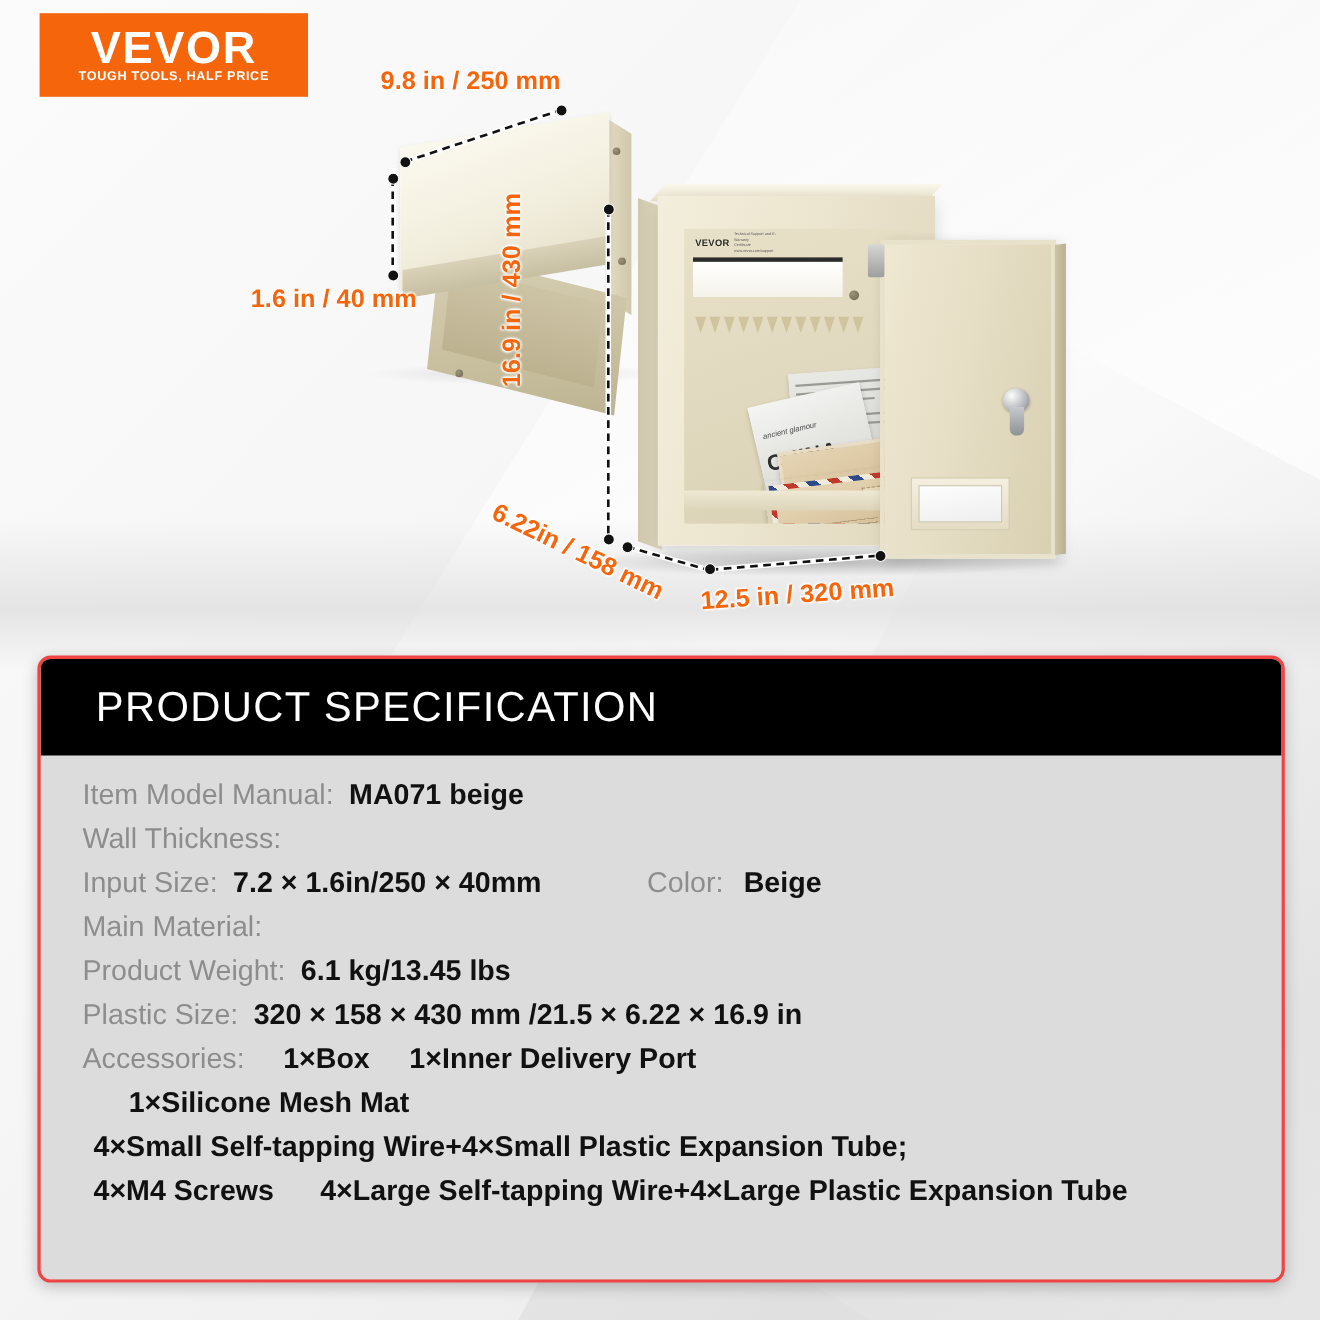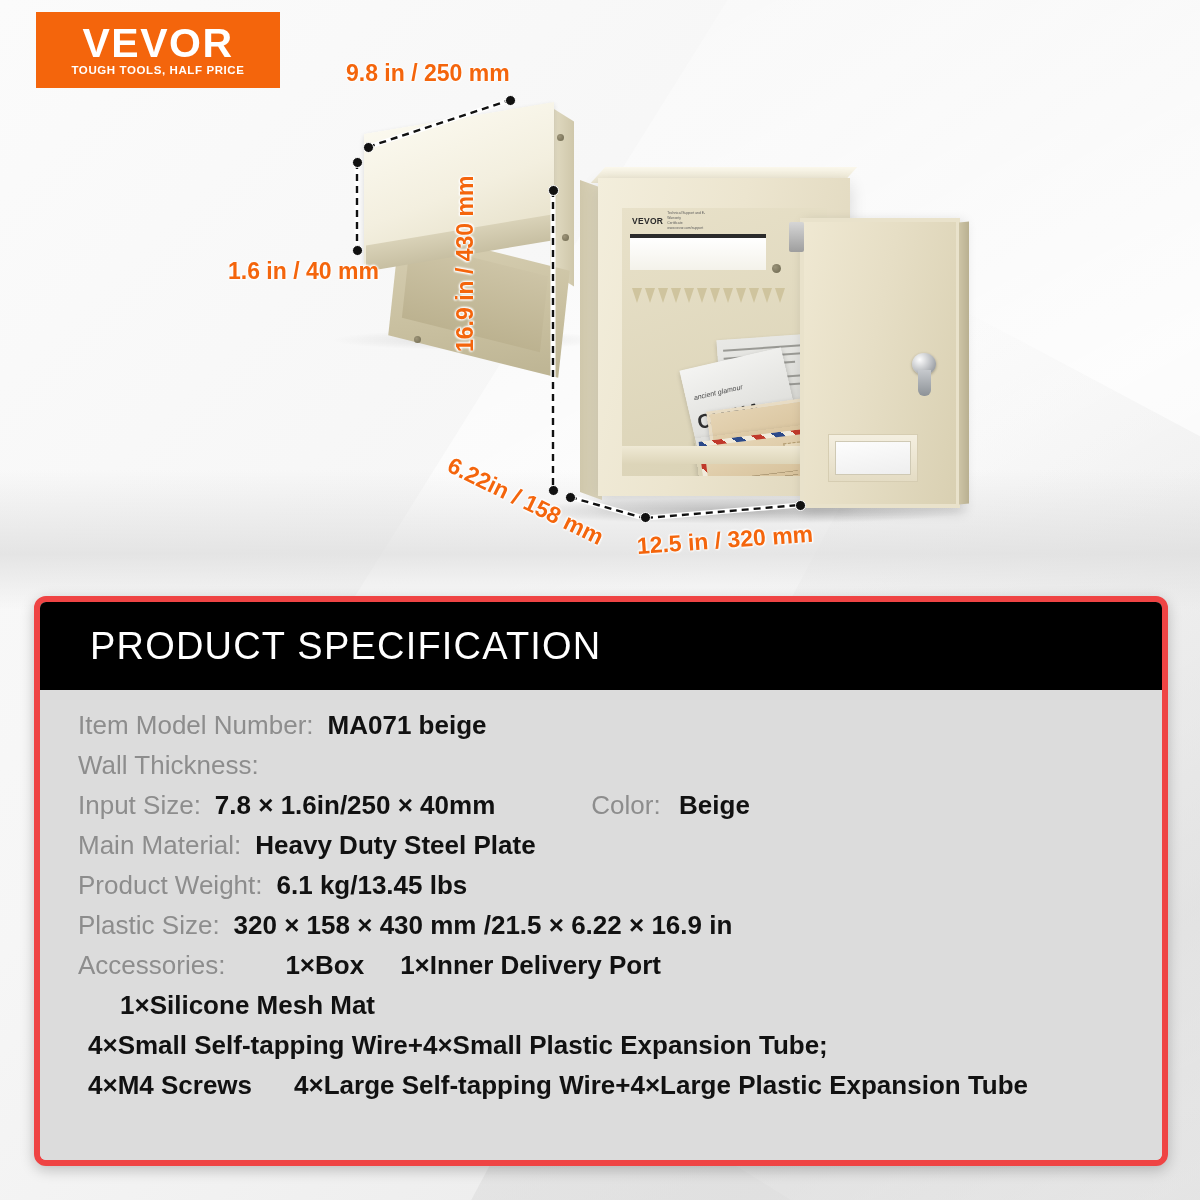--- a/index.html
+++ b/index.html
@@ -264,42 +264,42 @@
   }
 
   
   #spec {
     position:absolute; left:34px; top:596px;
     width:1134px; height:570px;
     border-radius:12px;
     background:#dadada;
     box-shadow:0 4px 14px rgba(0,0,0,.22);
     overflow:hidden;
-    border:6px solid #ef4444;
+    border:3px solid #ef4444;
   }
   #spec-header {
     height:88px; background:#000;
     display:flex; align-items:center;
   }
   #spec-title {
     color:#fff; font-size:38px; font-weight:normal;
     letter-spacing:1.2px; margin-left:50px;
   }
   #spec-body {
     padding:20px 0 0 38px;
     background:#dcdcdc;
     height:482px;
   }
   .row { display:flex; align-items:baseline; margin-bottom:9px; }
   .lbl { color:#8d8d8d; font-size:26px; font-weight:normal; }
   .val { color:#111; font-size:26px; font-weight:bold; margin-left:10px; }
   .val.sp { margin-left:14px; }
   #row-color { margin-left:96px; }
   .acc-line { display:flex; align-items:baseline; }
-  .acc-gap { margin-left:60px; }
+  .acc-gap { margin-left:35px; }
   .acc-gap2 { margin-left:36px; }
   .acc-gap3 { margin-left:42px; }
 </style>
 </head>
 <body>
 
 <div id="bg-base"></div>
 <div id="bg-diag1"></div>
 <div id="bg-diag2"></div>
 <div id="bg-floor"></div>
@@ -421,40 +421,39 @@
   <div class="dim-label" style="left:636px;top:533px;transform:rotate(-4deg);transform-origin:left top;">12.5 in / 320 mm</div>
 </div>
 
 <div id="spec">
   <div id="spec-header">
     <div id="spec-title">PRODUCT SPECIFICATION</div>
   </div>
   <div id="spec-body">
 
     <div class="row">
-      <span class="lbl">Item Model Number:</span>
+      <span class="lbl">Item Model Manual:</span>
       <span class="val sp">MA071 beige</span>
     </div>
 
     <div class="row">
       <span class="lbl">Wall Thickness:</span>
     </div>
 
     <div class="row">
       <span class="lbl">Input Size:</span>
-      <span class="val sp">7.8 × 1.6in/250 × 40mm</span>
+      <span class="val sp">7.2 × 1.6in/250 × 40mm</span>
       <span id="row-color">
         <span class="lbl">Color:</span>
         <span class="val sp">Beige</span>
       </span>
     </div>
 
     <div class="row">
       <span class="lbl">Main Material:</span>
-      <span class="val sp">Heavy Duty Steel Plate</span>
     </div>
 
     <div class="row">
       <span class="lbl">Product Weight:</span>
       <span class="val sp">6.1 kg/13.45 lbs</span>
     </div>
 
     <div class="row">
       <span class="lbl">Plastic Size:</span>
       <span class="val sp">320 × 158 × 430  mm /21.5 × 6.22 × 16.9 in</span>

